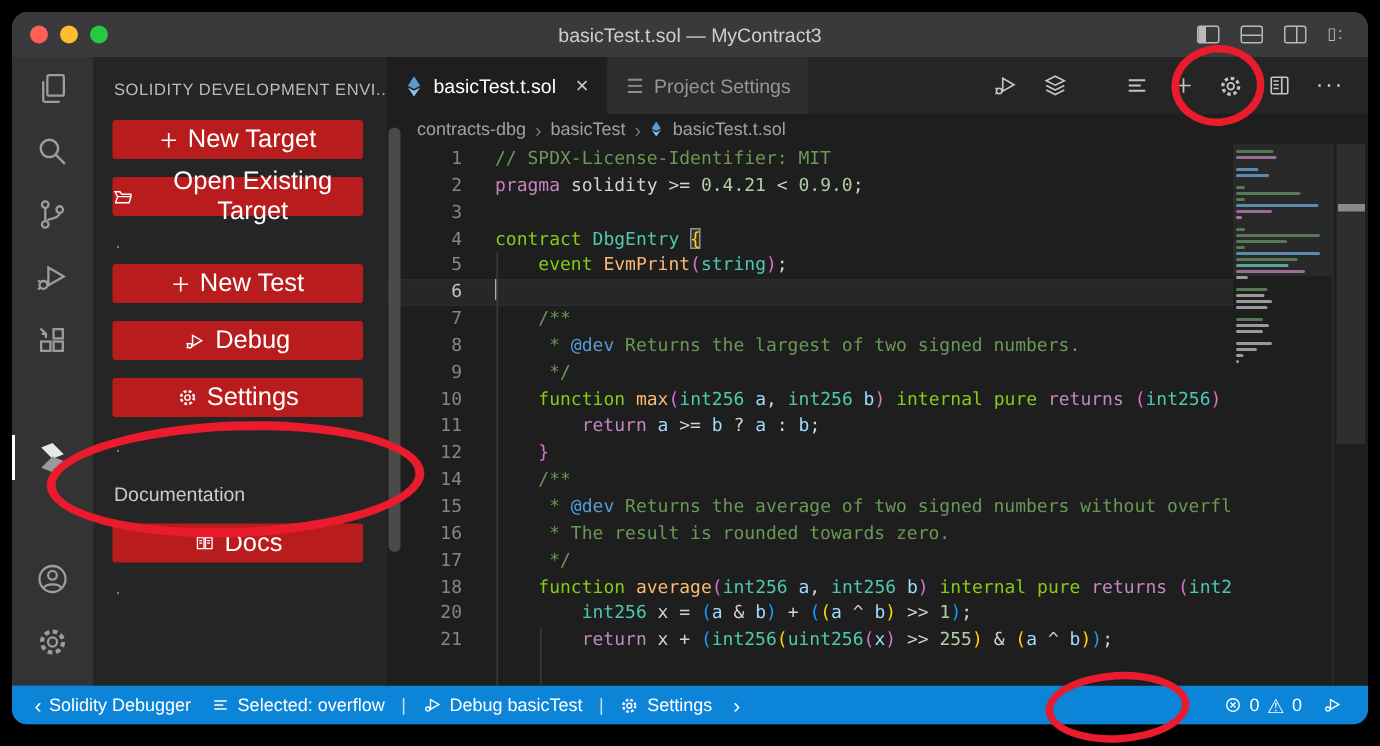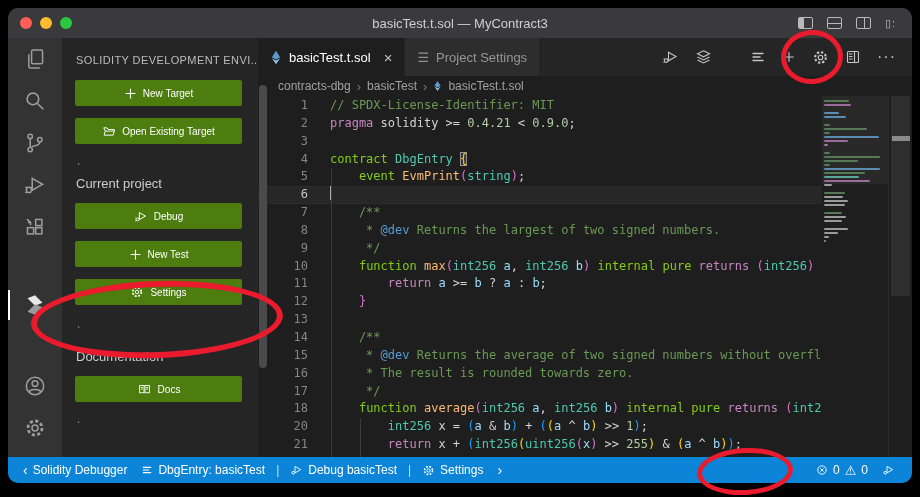--- a/index.html
+++ b/index.html
@@ -36,22 +36,22 @@
   .act-item.active { color:#ffffff; }
   .act-item.active::before { content:""; position:absolute; left:0; top:6px; bottom:6px; width:2px; background:#ffffff; }
   .act-solidity { margin-top:36px; }
   .act-spacer { flex:1; }
 
   
   .sidebar { width:196px; background:#252526; position:relative; padding-top:10px; }
   .sb-title { color:#bcbcbc; font-size:11px; letter-spacing:.4px; margin:6px 0 14px 14px;
     white-space:nowrap; overflow:hidden; }
   .sb-btn { display:flex; align-items:center; justify-content:center; gap:6px;
-    height:26px; margin:0 16px 12px 13px; background:#4d7c0f; color:#ffffff;
-    font-size:10px; border:none; border-radius:2px; cursor:pointer; width:calc(100% - 29px); }
+    height:26px; margin:0 16px 12px 13px; background:#b91c1c; color:#ffffff;
+    font-size:17px; border:none; border-radius:2px; cursor:pointer; width:calc(100% - 29px); }
   .sb-btn svg { flex:0 0 auto; }
   .sb-dot { color:#8a8a8a; font-size:12px; margin:0 0 10px 15px; line-height:10px; }
   .sb-label { color:#cccccc; font-size:13px; margin:6px 0 12px 14px; }
   .sb-scrollbar { position:absolute; right:-9px; top:47px; width:8px; height:283px;
     background:#4a4a4a; border-radius:4px; z-index:5; }
 
   
   .editorgroup { flex:1; display:flex; flex-direction:column; background:#1e1e1e; min-width:0; position:relative;justify-content:space-between; }
   .tabbar { height:38px; background:#252526; display:flex; align-items:stretch; flex:0 0 auto; }
   .tab { display:flex; align-items:center; gap:7px; padding:0 12px; font-size:13px; cursor:pointer; }
@@ -198,36 +198,35 @@
         </button>
 
         <button class="sb-btn">
           <svg width="14" height="13" viewBox="0 0 16 16" fill="none" stroke="#fff" stroke-width="1.2">
             <path d="M1.5 3.5 h4 l1.5 2 h7.5 v2 h-11 z M14.5 7.5 l-1.5 5 h-11 l1.5-5"></path>
           </svg>
           <span>Open Existing Target</span>
         </button>
 
         <div class="sb-dot">.</div>
-        <div class="sb-label">Current project</div>
+
+        <button class="sb-btn">
+          <svg width="13" height="13" viewBox="0 0 16 16" stroke="#fff" stroke-width="1.4">
+              <path d="M8 2 V14 M2 8 H14"></path>
+            </svg>
+          <span>New Test</span>
+        </button>
 
         <button class="sb-btn">
           <svg width="14" height="13" viewBox="0 0 16 16" fill="none" stroke="#fff" stroke-width="1.2">
             <path d="M6 3.2 L13.5 7.5 L6 11.8 Z"></path>
               <circle cx="3.6" cy="11.6" r="1.8"></circle>
               <path d="M2 10.3 l-.9-.7 M2 12.9 l-.9.7"></path>
           </svg>
           <span>Debug</span>
-        </button>
-
-        <button class="sb-btn">
-          <svg width="13" height="13" viewBox="0 0 16 16" stroke="#fff" stroke-width="1.4">
-              <path d="M8 2 V14 M2 8 H14"></path>
-            </svg>
-          <span>New Test</span>
         </button>
 
         <button class="sb-btn">
           <svg width="14" height="14" viewBox="0 0 16 16" fill="none" stroke="#fff">
             <circle cx="8" cy="8" r="2" stroke-width="1.1"></circle>
             <circle cx="8" cy="8" r="4.9" stroke-width="1.9" stroke-dasharray="2.2 1.7"></circle>
           </svg>
           <span>Settings</span>
         </button>
 
@@ -312,21 +311,20 @@
                 <div class="code-line"><span class="gutter">3</span><span class="line-content"></span></div>
                 <div class="code-line"><span class="gutter">4</span><span class="line-content"><span class="tk-kw">contract</span><span class="tk-txt"> </span><span class="tk-type">DbgEntry</span><span class="tk-txt"> </span><span class="tk-b1m">{</span></span></div>
                 <div class="code-line"><span class="gutter">5</span><span class="line-content"><span class="tk-txt">    </span><span class="tk-kw">event</span><span class="tk-txt"> </span><span class="tk-fn">EvmPrint</span><span class="tk-b2">(</span><span class="tk-type">string</span><span class="tk-b2">)</span><span class="tk-txt">;</span></span></div>
                 <div class="code-line current"><span class="gutter">6</span><span class="line-content"><span class="cursor"></span></span></div>
                 <div class="code-line"><span class="gutter">7</span><span class="line-content"><span class="tk-cmt">    /**</span></span></div>
                 <div class="code-line"><span class="gutter">8</span><span class="line-content"><span class="tk-cmt">     * </span><span class="tk-doc">@dev</span><span class="tk-cmt"> Returns the largest of two signed numbers.</span></span></div>
                 <div class="code-line"><span class="gutter">9</span><span class="line-content"><span class="tk-cmt">     */</span></span></div>
                 <div class="code-line"><span class="gutter">10</span><span class="line-content"><span class="tk-txt">    </span><span class="tk-kw">function</span><span class="tk-txt"> </span><span class="tk-fn">max</span><span class="tk-b2">(</span><span class="tk-type">int256</span><span class="tk-txt"> </span><span class="tk-var">a</span><span class="tk-txt">, </span><span class="tk-type">int256</span><span class="tk-txt"> </span><span class="tk-var">b</span><span class="tk-b2">)</span><span class="tk-txt"> </span><span class="tk-kw">internal</span><span class="tk-txt"> </span><span class="tk-kw">pure</span><span class="tk-txt"> </span><span class="tk-ctl">returns</span><span class="tk-txt"> </span><span class="tk-b2">(</span><span class="tk-type">int256</span><span class="tk-b2">)</span><span class="tk-txt"> </span><span class="tk-b2">{</span></span></div>
                 <div class="code-line"><span class="gutter">11</span><span class="line-content"><span class="tk-txt">        </span><span class="tk-ctl">return</span><span class="tk-txt"> </span><span class="tk-var">a</span><span class="tk-txt"> &gt;= </span><span class="tk-var">b</span><span class="tk-txt"> ? </span><span class="tk-var">a</span><span class="tk-txt"> : </span><span class="tk-var">b</span><span class="tk-txt">;</span></span></div>
                 <div class="code-line"><span class="gutter">12</span><span class="line-content"><span class="tk-txt">    </span><span class="tk-b2">}</span></span></div>
-                <div class="code-line"><span class="gutter">13</span><span class="line-content"></span></div>
                 <div class="code-line"><span class="gutter">14</span><span class="line-content"><span class="tk-cmt">    /**</span></span></div>
                 <div class="code-line"><span class="gutter">15</span><span class="line-content"><span class="tk-cmt">     * </span><span class="tk-doc">@dev</span><span class="tk-cmt"> Returns the average of two signed numbers without overflow.</span></span></div>
                 <div class="code-line"><span class="gutter">16</span><span class="line-content"><span class="tk-cmt">     * The result is rounded towards zero.</span></span></div>
                 <div class="code-line"><span class="gutter">17</span><span class="line-content"><span class="tk-cmt">     */</span></span></div>
                 <div class="code-line"><span class="gutter">18</span><span class="line-content"><span class="tk-txt">    </span><span class="tk-kw">function</span><span class="tk-txt"> </span><span class="tk-fn">average</span><span class="tk-b2">(</span><span class="tk-type">int256</span><span class="tk-txt"> </span><span class="tk-var">a</span><span class="tk-txt">, </span><span class="tk-type">int256</span><span class="tk-txt"> </span><span class="tk-var">b</span><span class="tk-b2">)</span><span class="tk-txt"> </span><span class="tk-kw">internal</span><span class="tk-txt"> </span><span class="tk-kw">pure</span><span class="tk-txt"> </span><span class="tk-ctl">returns</span><span class="tk-txt"> </span><span class="tk-b2">(</span><span class="tk-type">int256</span></span></div>
                 <div class="code-line"><span class="gutter">20</span><span class="line-content"><span class="tk-txt">        </span><span class="tk-type">int256</span><span class="tk-txt"> x = </span><span class="tk-b3">(</span><span class="tk-var">a</span><span class="tk-txt"> &amp; </span><span class="tk-var">b</span><span class="tk-b3">)</span><span class="tk-txt"> + </span><span class="tk-b3">(</span><span class="tk-b1">(</span><span class="tk-var">a</span><span class="tk-txt"> ^ </span><span class="tk-var">b</span><span class="tk-b1">)</span><span class="tk-txt"> &gt;&gt; </span><span class="tk-num">1</span><span class="tk-b3">)</span><span class="tk-txt">;</span></span></div>
                 <div class="code-line"><span class="gutter">21</span><span class="line-content"><span class="tk-txt">        </span><span class="tk-ctl">return</span><span class="tk-txt"> x + </span><span class="tk-b3">(</span><span class="tk-type">int256</span><span class="tk-b1">(</span><span class="tk-type">uint256</span><span class="tk-b2">(</span><span class="tk-var">x</span><span class="tk-b2">)</span><span class="tk-txt"> &gt;&gt; </span><span class="tk-num">255</span><span class="tk-b1">)</span><span class="tk-txt"> &amp; </span><span class="tk-b1">(</span><span class="tk-var">a</span><span class="tk-txt"> ^ </span><span class="tk-var">b</span><span class="tk-b1">)</span><span class="tk-b3">)</span><span class="tk-txt">;</span></span></div>
               </div>
             <div class="indent-guide" style="left:73px; top:71px; height:304px;"></div>
             <div class="indent-guide" style="left:102px; top:321px; height:54px;"></div>
@@ -382,21 +380,21 @@
 
     <div class="statusbar">
       <div class="st-item">
         <span style="font-size:14px;">‹</span>
         <span>Solidity Debugger</span>
       </div>
       <div class="st-item">
         <svg width="12" height="12" viewBox="0 0 16 16" stroke="#fff" stroke-width="1.4">
             <path d="M2.5 4.5 h11 M2.5 8 h8 M2.5 11.5 h11"></path>
           </svg>
-        <span>DbgEntry: basicTest</span>
+        <span>Selected: overflow</span>
       </div>
       <div class="st-sep">|</div>
       <div class="st-item">
         <svg width="13" height="12" viewBox="0 0 16 16" fill="none" stroke="#fff" stroke-width="1.2">
           <path d="M6 3.2 L13.5 7.5 L6 11.8 Z"></path>
             <circle cx="3.6" cy="11.6" r="1.8"></circle>
         </svg>
         <span>Debug basicTest</span>
       </div>
       <div class="st-sep">|</div>

